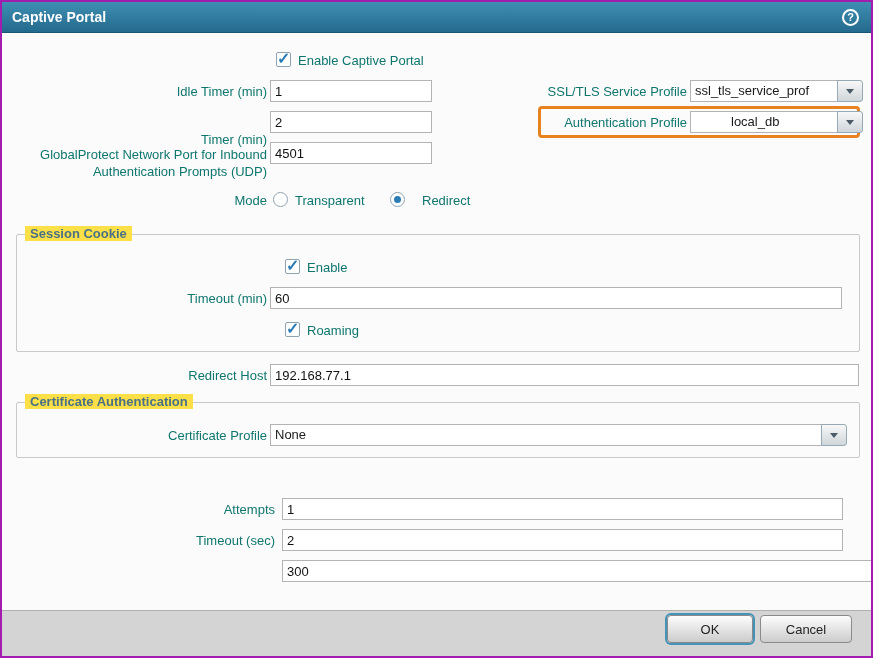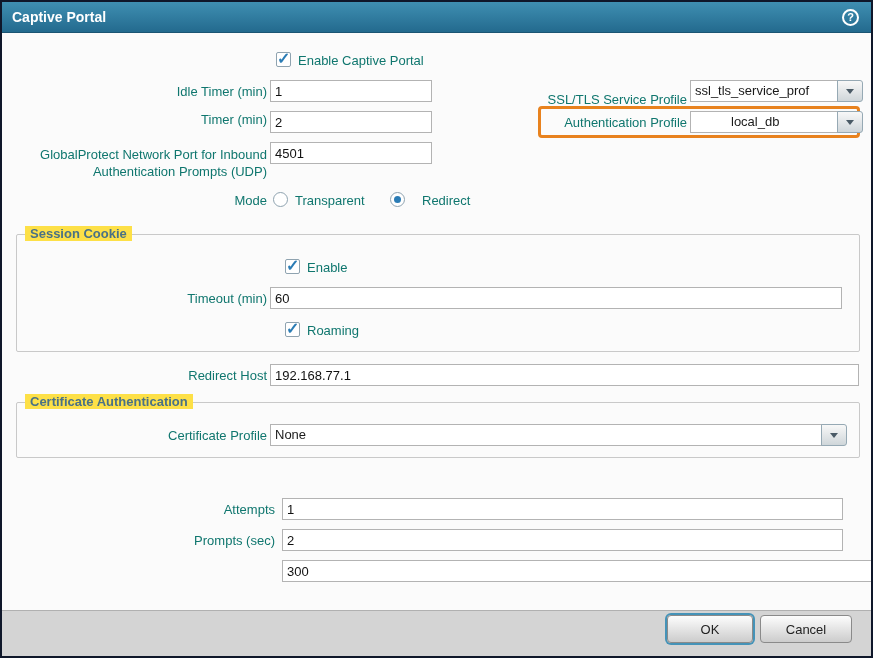--- a/index.html
+++ b/index.html
@@ -1,19 +1,19 @@
 <!DOCTYPE html>
 <html><head>
 <meta charset="utf-8">
 <style>
   * { box-sizing: border-box; margin: 0; padding: 0; }
   html,body { width:873px; height:658px; }
   body { font-family:"Liberation Sans", sans-serif; font-size:13px; color:#1a1a1a; }
 
-  .dialog { position:relative; width:873px; height:658px; border:2px solid #0f172a;
+  .dialog { position:relative; width:873px; height:658px; border:2px solid #a21caf;
             background:#fbfbfb; overflow:hidden; }
 
   
   .titlebar { position:absolute; top:0; left:0; right:0; height:31px;
               background:linear-gradient(#3f8fb2,#236a8e);
               border-bottom:1px solid #1b5573; }
   .titlebar .title { position:absolute; left:10px; top:7px; color:#fff;
                      font-size:14px; font-weight:bold; }
   .help { position:absolute; right:12px; top:7px; width:17px; height:17px;
           border:2px solid #fff; border-radius:50%; color:#fff; font-weight:bold;
@@ -68,27 +68,27 @@
     <span class="title">Captive Portal</span>
     <span class="help">?</span>
   </div>
 
   <span class="checkbox checked" style="left:274px; top:50px;"></span>
   <span class="lbl" style="left:296px; top:51px; text-align:left;">Enable Captive Portal</span>
 
   <span class="lbl" style="left:15px; top:82px; width:250px;">Idle Timer (min)</span>
   <input class="txt" style="left: 268px; top: 78px; width: 162px;" value="1">
 
-  <span class="lbl" style="left:15px; top:110px; width:250px;text-align:right;">Timer (min)</span>
+  <span class="lbl" style="left:15px; top:130px; width:250px;text-align:right;">Timer (min)</span>
   <input class="txt" style="left: 268px; top: 109px; width: 162px;" value="2">
 
   <span class="lbl" style="left:13px; top:144px; width:252px; line-height:17px;">GlobalProtect Network Port for Inbound Authentication Prompts (UDP)</span>
   <input class="txt" style="left: 268px; top: 140px; width: 162px;" value="4501">
 
-  <span class="lbl" style="left:435px; top:82px; width:250px;margin-top:8px;">SSL/TLS Service Profile</span>
+  <span class="lbl" style="left:435px; top:82px; width:250px;">SSL/TLS Service Profile</span>
   <div class="dropdown" style="left:688px; top:78px;">
     <span class="dd-field" style="width:148px;">ssl_tls_service_prof</span>
     <span class="dd-btn">
       <span class="dd-arrow"></span>
     </span>
   </div>
 
   <div class="orange-box" style="left:536px; top:104px; width:322px; height:32px;"></div>
   <span class="lbl" style="left:435px; top:113px; width:250px;">Authentication Profile</span>
   <div class="dropdown" style="left:688px; top:109px;">
@@ -123,21 +123,21 @@
   <span class="lbl" style="left:15px; top:426px; width:250px;">Certificate Profile</span>
   <div class="dropdown" style="left:268px; top:422px;">
     <span class="dd-field" style="width:552px;">None</span>
     <span class="dd-btn">
       <span class="dd-arrow"></span>
     </span>
   </div>
 
   <span class="lbl" style="left:23px; top:500px; width:250px;">Attempts</span>
   <input class="txt" style="left: 280px; top: 496px; width: 561px;" value="1">
-  <span class="lbl" style="left:23px; top:531px; width:250px;">Prompts (sec)</span>
+  <span class="lbl" style="left:23px; top:531px; width:250px;">Timeout (sec)</span>
   <input class="txt" style="left: 280px; top: 527px; width: 561px;" value="2">
   <input class="txt" style="left: 280px; top: 558px; width: 617px;" value="300">
 
   <div class="footer"></div>
   <button class="btn ok">OK</button>
   <button class="btn cancel">Cancel</button>
 
 </div>
 
 </body></html>

